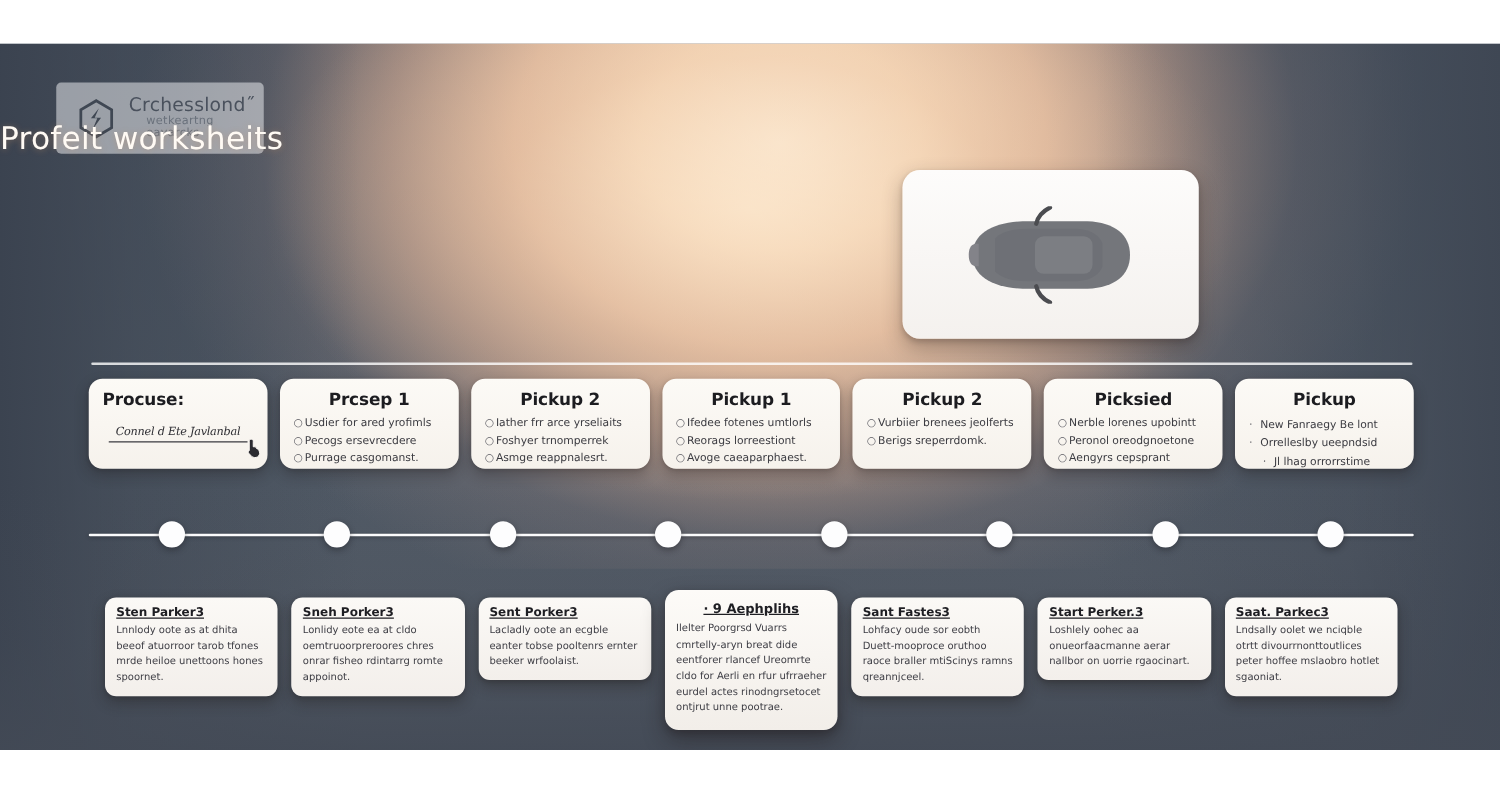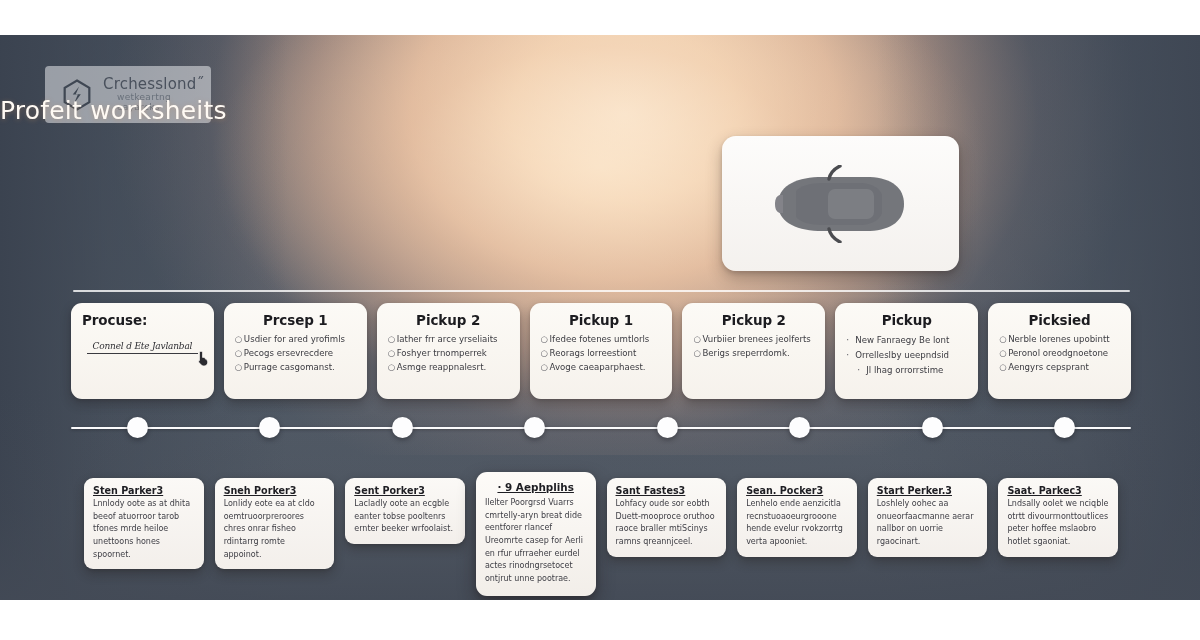--- a/index.html
+++ b/index.html
@@ -159,21 +159,21 @@
     background: rgba(255,255,255,0.80);
     border-radius: 2px;
   }
 
   
   #steps-row {
     position: absolute;
     left: 71px;
     top: 268px;
     width: 1060px;
-    height: 96px;
+    height: 72px;
     display: flex;
     gap: 10px;
   }
   .step-card {
     flex: 1 1 0;
     background: linear-gradient(180deg, #fcfaf6 0%, #f6f2ec 100%);
     border-radius: 11px;
     box-shadow: 0 5px 11px rgba(30,24,22,0.30), 0 1px 3px rgba(30,24,22,0.16);
     padding: 9px 11px 8px 11px;
     box-sizing: border-box;
@@ -385,33 +385,33 @@
         </ul>
       </div>
       <div class="step-card">
         <div class="step-title">Pickup 2</div>
         <ul class="step-list">
           <li><span class="bul">○</span><span>Vurbiier brenees jeolferts</span></li>
           <li><span class="bul">○</span><span>Berigs sreperrdomk.</span></li>
         </ul>
       </div>
       <div class="step-card">
+        <div class="step-title">Picksied</div>
+        <ul class="step-list">
+          <li><span class="bul">○</span><span>Nerble lorenes upobintt</span></li>
+          <li><span class="bul">○</span><span>Peronol oreodgnoetone</span></li>
+          <li><span class="bul">○</span><span>Aengyrs cepsprant</span></li>
+        </ul>
+      </div>
+      <div class="step-card">
         <div class="step-title">Pickup</div>
         <ul class="step-list dotstyle indent2">
           <li><span class="bul">·</span><span>New Fanraegy Be lont</span></li>
           <li><span class="bul">·</span><span>Orrelleslby ueepndsid</span></li>
           <li><span class="bul">·</span><span>Jl lhag orrorrstime</span></li>
-        </ul>
-      </div>
-      <div class="step-card">
-        <div class="step-title">Picksied</div>
-        <ul class="step-list">
-          <li><span class="bul">○</span><span>Nerble lorenes upobintt</span></li>
-          <li><span class="bul">○</span><span>Peronol oreodgnoetone</span></li>
-          <li><span class="bul">○</span><span>Aengyrs cepsprant</span></li>
         </ul>
       </div>
     </div>
 
   <div id="timeline">
     <div id="timeline-line"></div>
   <div class="tl-node" style="left: 66.25px;"></div>
       <div class="tl-node" style="left: 198.75px;"></div>
       <div class="tl-node" style="left: 331.25px;"></div>
       <div class="tl-node" style="left: 463.75px;"></div>
@@ -429,31 +429,27 @@
       <div class="note-card">
         <div class="note-title">Sneh  Porker3</div>
         <div class="note-body">Lonlidy eote ea at cldo oemtruoorpreroores chres onrar fisheo rdintarrg romte appoinot.</div>
       </div>
       <div class="note-card">
         <div class="note-title">Sent  Porker3</div>
         <div class="note-body">Lacladly oote an ecgble eanter tobse pooltenrs ernter beeker wrfoolaist.</div>
       </div>
       <div class="note-card expanded">
         <div class="note-title">· 9 Aephplihs</div>
-        <div class="note-body">Ilelter Poorgrsd Vuarrs cmrtelly-aryn breat dide eentforer rlancef Ureomrte casep for Aerli en rfur ufrraeher eurdel actes rinodngrsetocet ontjrut unne pootrae.</div>
+        <div class="note-body">Ilelter Poorgrsd Vuarrs cmrtelly-aryn breat dide eentforer rlancef Ureomrte cldo for Aerli en rfur ufrraeher eurdel actes rinodngrsetocet ontjrut unne pootrae.</div>
       </div>
       <div class="note-card">
         <div class="note-title">Sant  Fastes3</div>
         <div class="note-body">Lohfacy oude sor eobth Duett-mooproce oruthoo raoce braller mtiScinys ramns qreannjceel.</div>
       </div>
       <div class="note-card">
-        <div class="note-title">Sean.  Pocker3</div>
-        <div class="note-body">Lenhelo ende aenzicitla recnstuoaoeurgrooone hende evelur rvokzorrtg verta apooniet.</div>
-      </div>
-      <div class="note-card">
         <div class="note-title">Start  Perker.3</div>
         <div class="note-body">Loshlely oohec aa onueorfaacmanne aerar nallbor on uorrie rgaocinart.</div>
       </div>
       <div class="note-card">
         <div class="note-title">Saat.  Parkec3</div>
         <div class="note-body">Lndsally oolet we nciqble otrtt divourrnonttoutlices peter hoffee mslaobro hotlet sgaoniat.</div>
       </div>
     </div>
 </div>
 

